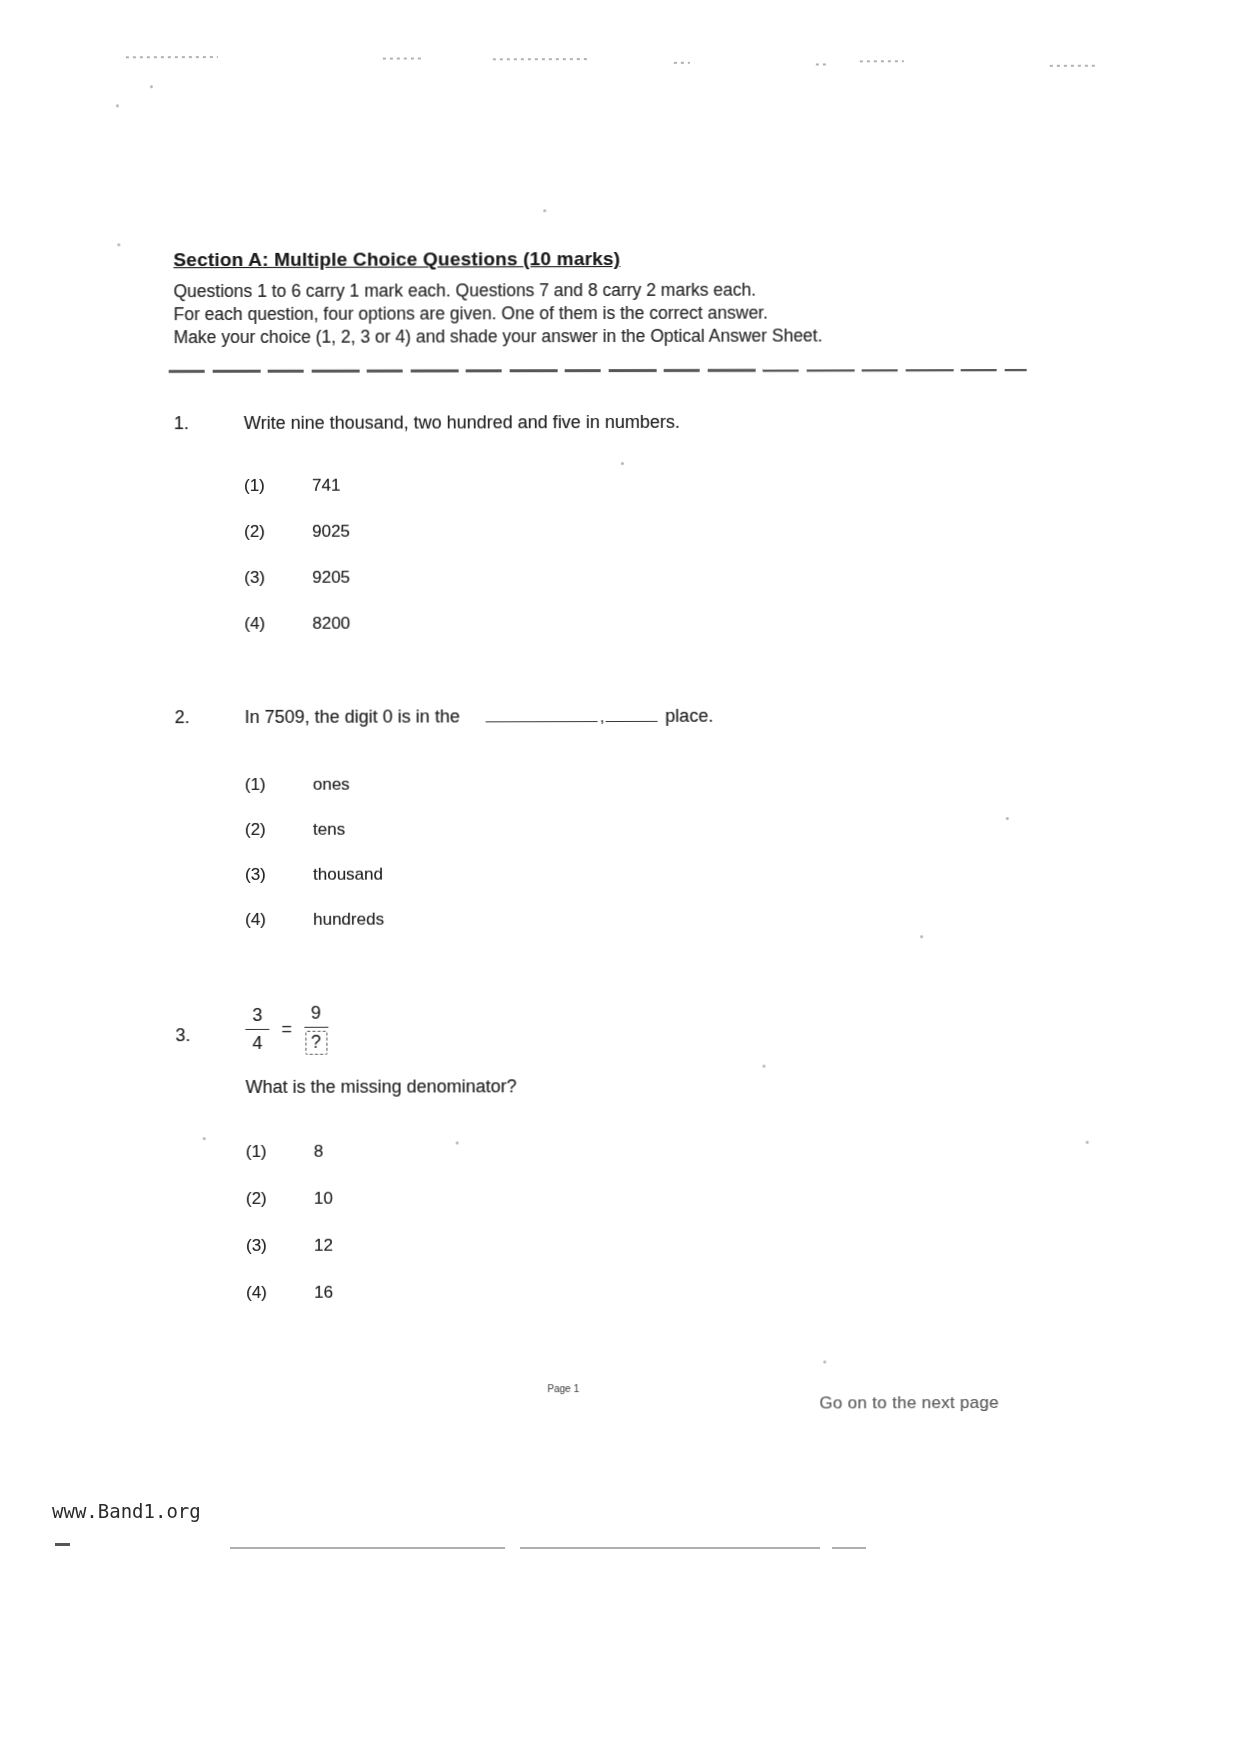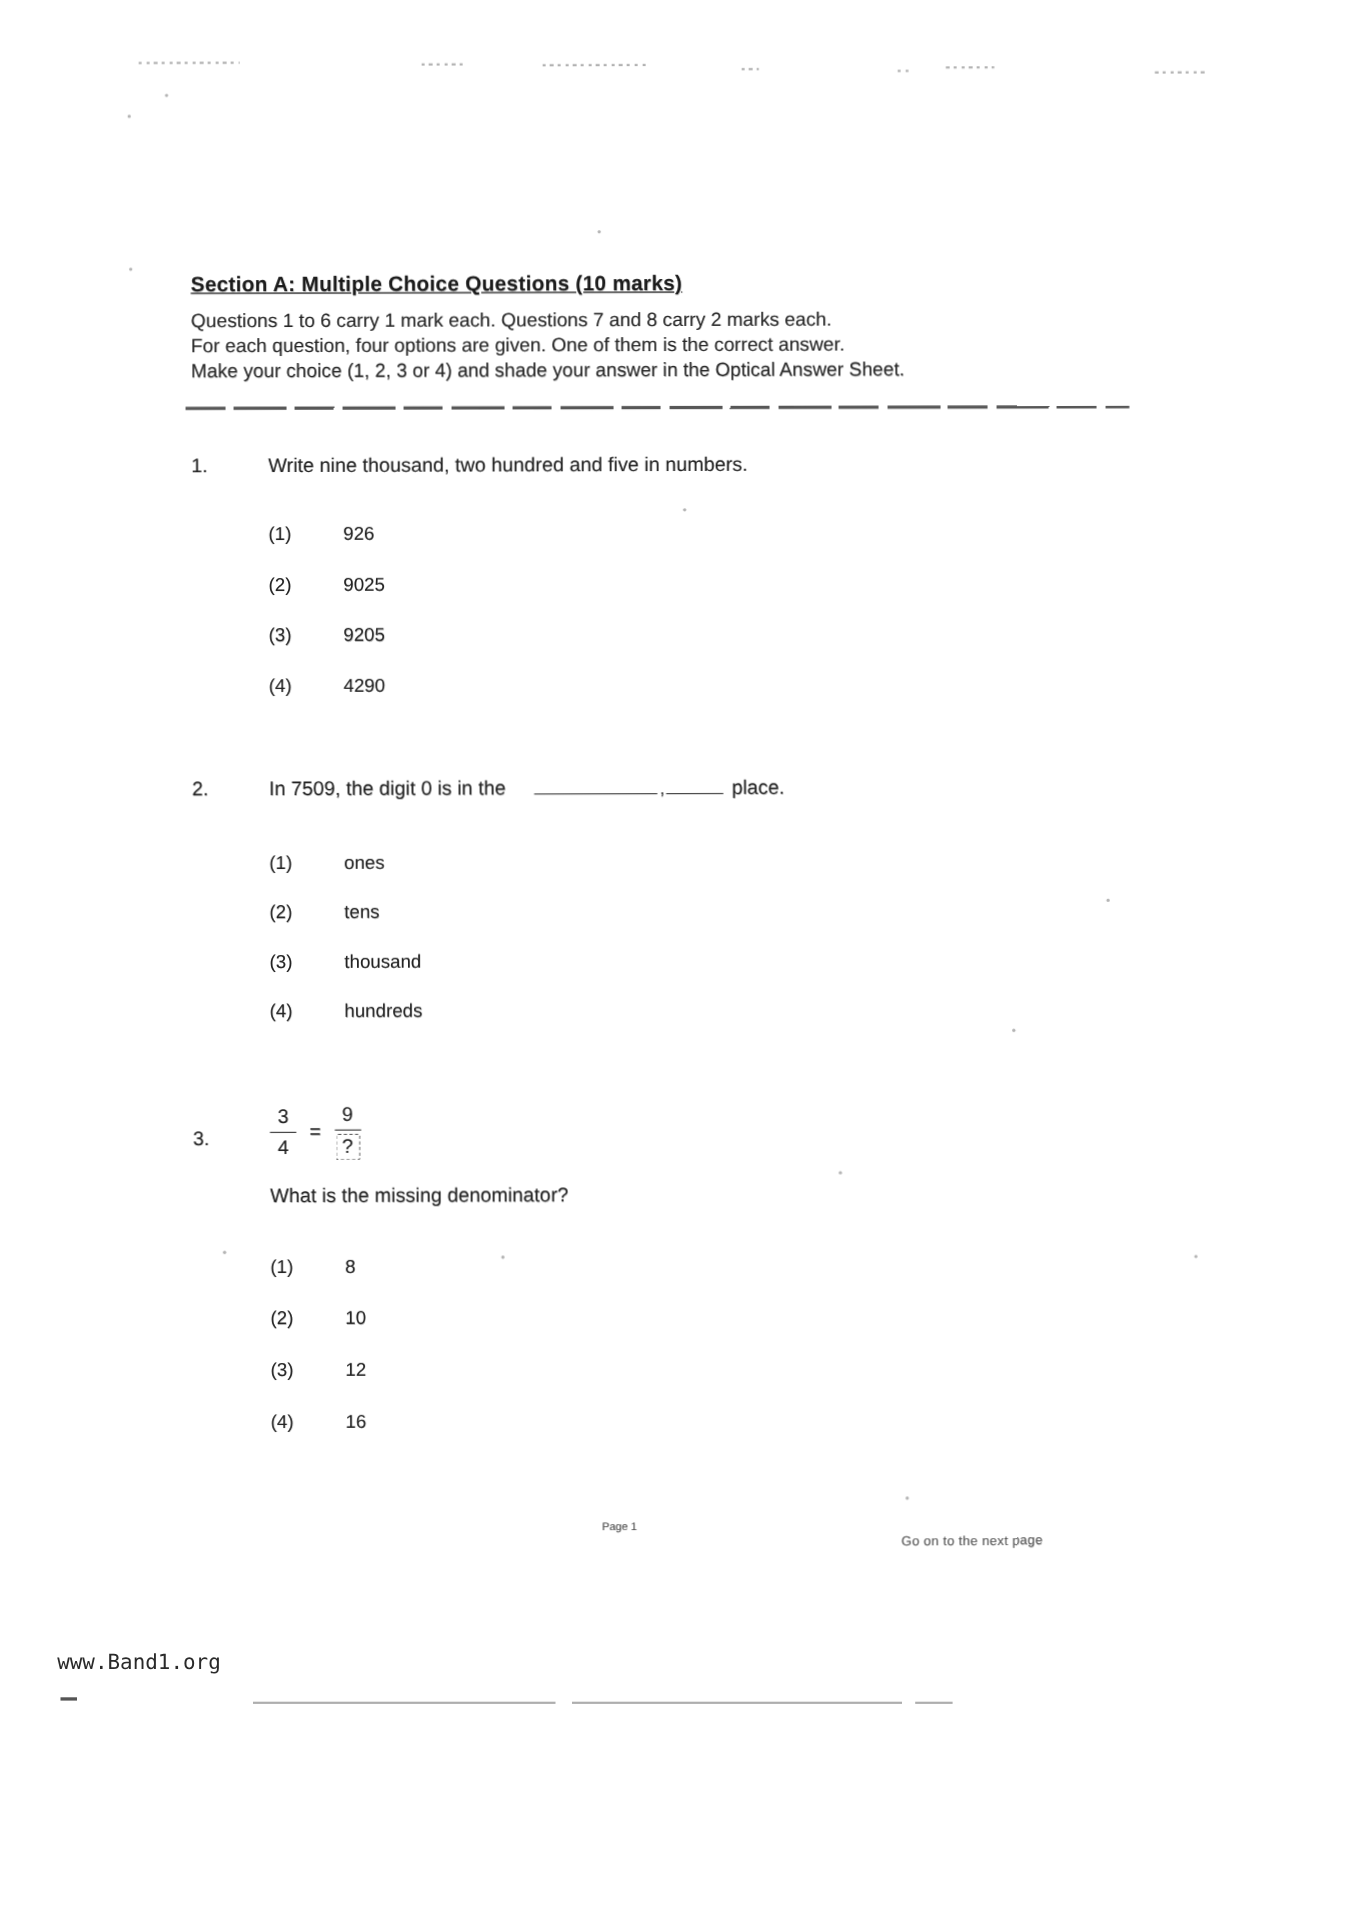--- a/index.html
+++ b/index.html
@@ -60,21 +60,21 @@
   .frac .fnum{display:block;padding:0 7px 3px;border-bottom:1.8px solid #333;}
   .frac .fden{display:block;padding-top:3px;}
   .equals{margin:0 12px;font-size:18px;}
   .qbox{display:inline-block;border:1.5px dashed #555;padding:0 5px 1px;border-radius:2px;}
   .q3-text{margin-left:70px;margin-top:22px;font-size:18px;}
   .q3 .options{margin-top:44px;}
   .q3 .option{margin-bottom:27px;}
 
   
   .page-number{position:absolute;left:546px;top:1383px;font-size:10px;color:#555;}
-  .next-page{position:absolute;left:818px;top:1394px;font-size:12px;color:#5d5d5d;letter-spacing:0.3px;}
+  .next-page{position:absolute;left:818px;top:1394px;font-size:17px;color:#5d5d5d;letter-spacing:0.3px;}
   .watermark{
     position:absolute;left:52px;top:1500px;
     font-family:"DejaVu Sans Mono",monospace;font-size:19px;color:#2a2a2a;
   }
   .bottom-dash{position:absolute;left:55px;top:1543px;width:15px;height:2.5px;background:#555;}
   .bottom-line{position:absolute;top:1547px;height:2px;background:#9a9a9a;opacity:0.8;}
   .bl1{left:230px;width:275px;}
   .bl2{left:520px;width:300px;}
   .bl3{left:832px;width:34px;}
 
@@ -119,33 +119,33 @@
   <div class="divider"></div>
 
   <div class="question q1">
     <div class="q-row">
       <div class="q-num txt">1.</div>
       <div class="q-text txt">Write nine thousand, two hundred and five in numbers.</div>
     </div>
     <div class="options">
       <div class="option">
         <span class="opt-label txt">(1)</span>
-        <span class="opt-value txt">926</span>
+        <span class="opt-value txt">741</span>
       </div>
       <div class="option">
         <span class="opt-label txt">(2)</span>
         <span class="opt-value txt">9025</span>
       </div>
       <div class="option">
         <span class="opt-label txt">(3)</span>
         <span class="opt-value txt">9205</span>
       </div>
       <div class="option">
         <span class="opt-label txt">(4)</span>
-        <span class="opt-value txt">4290</span>
+        <span class="opt-value txt">8200</span>
       </div>
     </div>
   </div>
 
   <div class="question q2">
     <div class="q-row">
       <div class="q-num txt">2.</div>
       <div class="q-text txt">
         <span>In 7509, the digit 0 is in the</span><span class="blank-long"></span><span class="blank-comma txt">,</span><span class="blank-short"></span><span>place.</span>
       </div>

